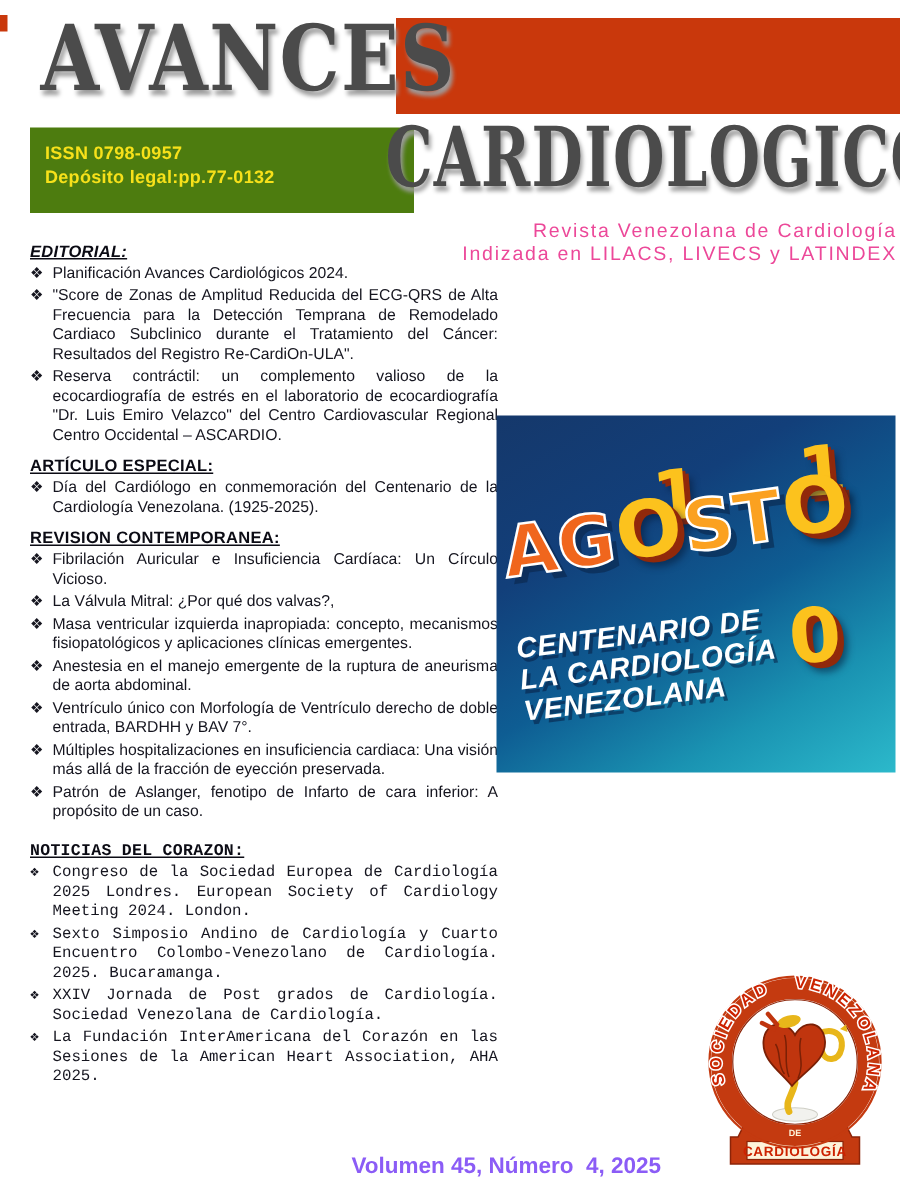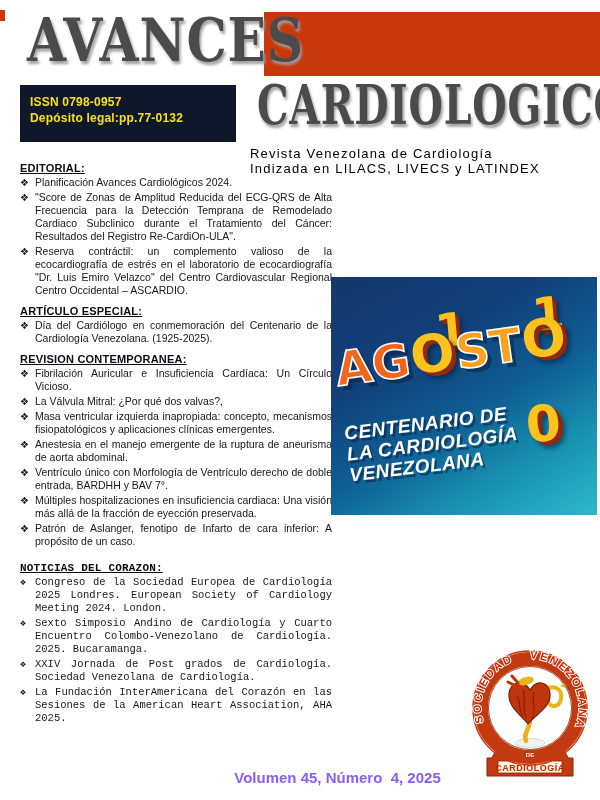--- a/index.html
+++ b/index.html
@@ -10,36 +10,36 @@
   
   .edge-mark{position:absolute;left:0;top:10px;width:5px;height:11px;background:#c9380c;}
   .top-red-block{position:absolute;left:264px;top:12px;width:336px;height:64px;background:#c9380c;}
   .title{
     position:absolute;color:#4b4b4b;font-family:"DejaVu Serif",serif;font-weight:bold;
     white-space:nowrap;text-shadow:2px 3px 3px #9d9d9d;
   }
   .avances{left:27px;top:4px;font-size:56px;transform:scale(.90,1.08);transform-origin:left top;letter-spacing:1px;}
   .cardiologicos{left:257px;top:72px;font-size:50px;transform:scale(.79,1.10);transform-origin:left top;letter-spacing:1px;}
   .issn-banner{
-    position:absolute;left:20px;top:85px;width:216px;height:57px;background:#0f172a;
+    position:absolute;left:20px;top:85px;width:256px;height:57px;background:#4d7c0f;
     color:#f7e11a;font-weight:bold;font-size:12px;line-height:16px;
     padding:9px 0 0 10px;box-sizing:border-box;letter-spacing:.2px;
   }
   .subtitle{
-    position:absolute;left:250px;top:146px;width:348px;text-align:left;
-    color:#000000;font-size:13px;line-height:15px;letter-spacing:1.2px;white-space:nowrap;
+    position:absolute;left:250px;top:146px;width:348px;text-align:right;
+    color:#ec4899;font-size:13px;line-height:15px;letter-spacing:1.2px;white-space:nowrap;
   }
   
   .toc{position:absolute;left:20px;top:162px;width:312px;color:#15151f;}
   .toc-section{margin:0;}
   .toc-heading{
     font-weight:bold;text-decoration:underline;font-size:11px;color:#0b0b14;
     margin:8px 0 2px 0;letter-spacing:.2px;
   }
-  .toc-section:first-child .toc-heading{margin-top:0;}
+  .toc-section:first-child .toc-heading{margin-top:0;font-style:italic;}
   .toc-section:last-child{margin-top:14px;font-family:Liberation Mono, monospace;}
   .toc-item{display:flex;margin:2px 0;}
   .bullet{flex:0 0 15px;font-size:10px;line-height:13px;color:#15151f;}
   .itext{flex:1;font-size:10.5px;line-height:13px;text-align:justify;}
   
   .promo{
     position:absolute;left:331px;top:277px;width:266px;height:238px;overflow:hidden;
     background:linear-gradient(150deg,#15386b 0%,#123f7a 30%,#0e5d93 55%,#1a93b2 78%,#2cb9cb 100%);
   }
   .digit{

